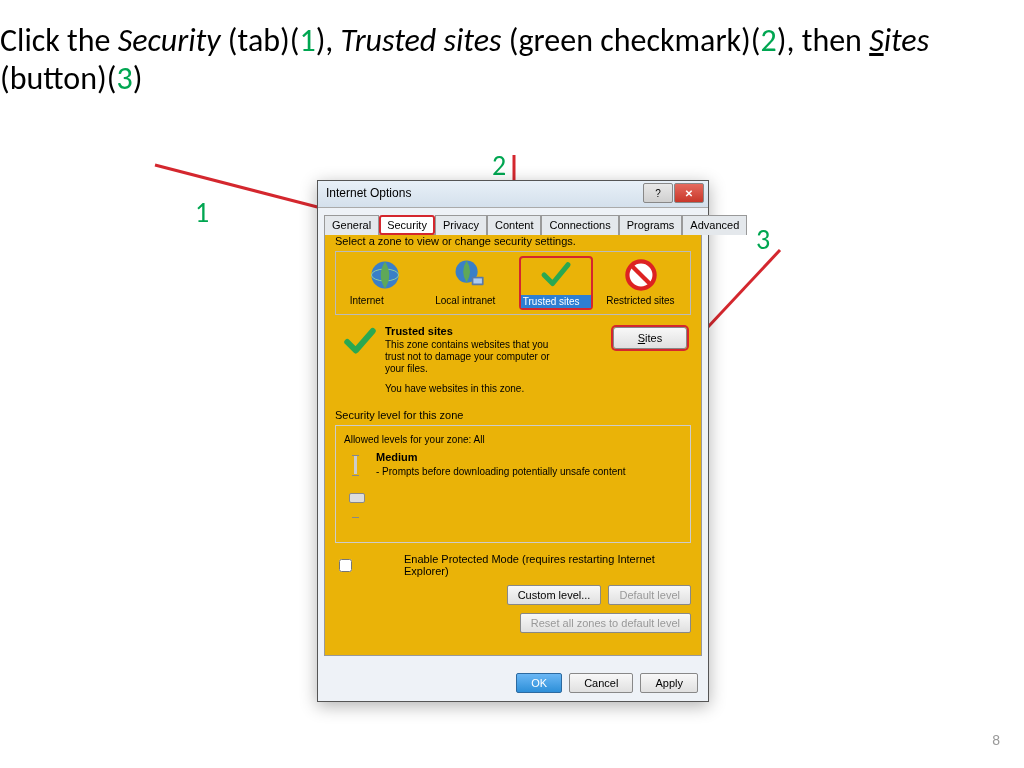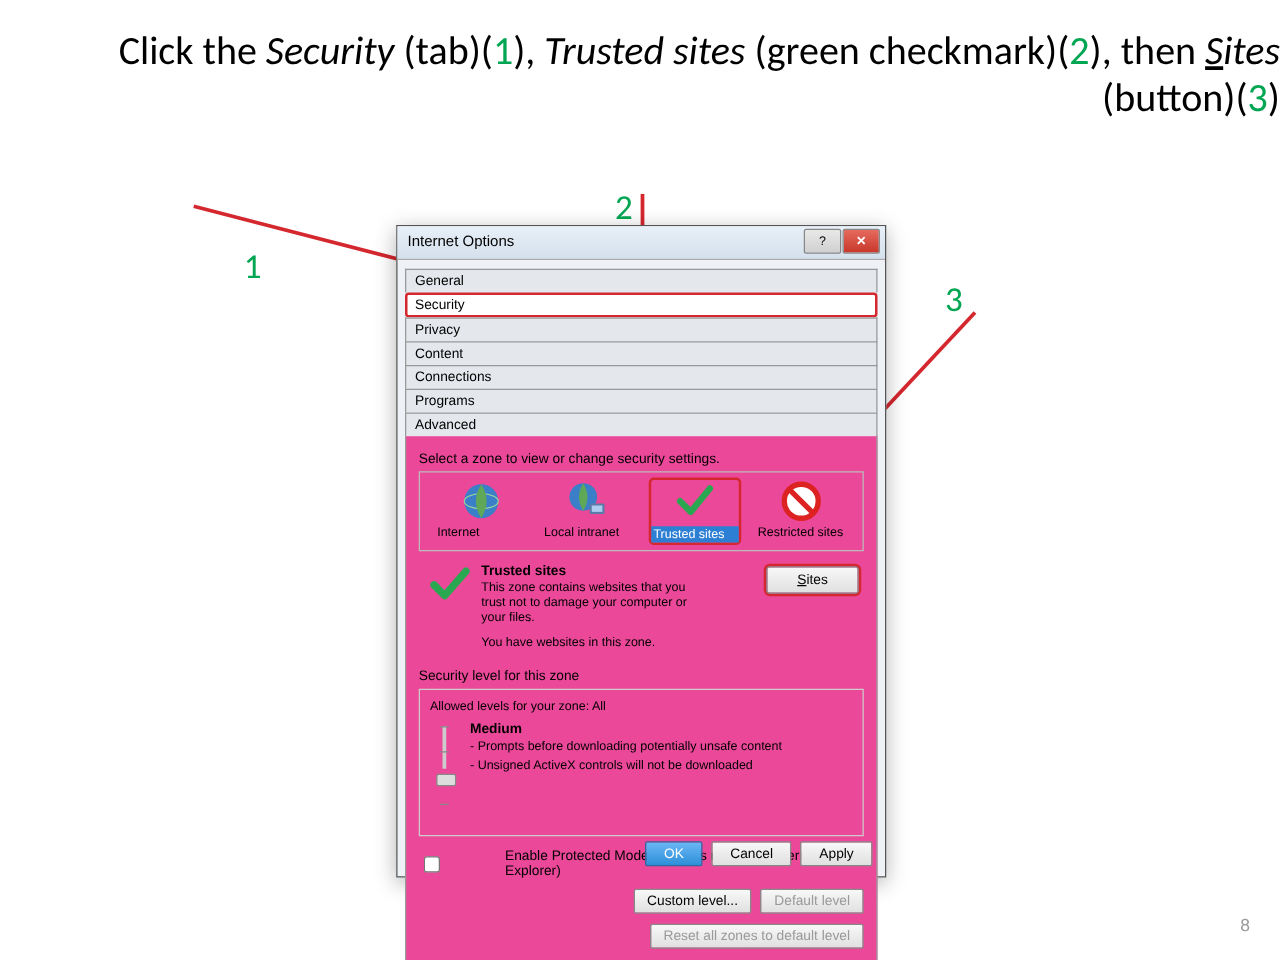--- a/index.html
+++ b/index.html
@@ -1,33 +1,33 @@
 <!DOCTYPE html>
 <html><head>
 <meta charset="utf-8">
 <style>
 body { margin:0; font-family:"Segoe UI",Tahoma,sans-serif; background:#fff; width:1024px; height:768px; position:relative; overflow:hidden; }
-.slide-title { position:absolute; top:22px; left:0; right:0; text-align:right; font-size:32px; color:#000; font-family:Calibri,sans-serif; line-height:1.2; }
+.slide-title { position:absolute; top:22px; left:0; right:0; text-align:left; font-size:32px; color:#000; font-family:Calibri,sans-serif; line-height:1.2; }
 .slide-title .italic { font-style:italic; }
 .slide-title .green { color:#00a651; }
 .slide-title .underline { text-decoration:underline; }
 .page-num { position:absolute; bottom:20px; right:24px; color:#999; font-size:14px; }
 .annotation { position:absolute; color:#00a651; font-size:28px; font-family:Calibri,sans-serif; }
 .dialog { position:absolute; left:317px; top:180px; width:390px; height:520px; background:#eef2f7; border:1px solid #555; box-shadow:0 4px 16px rgba(0,0,0,0.3); font-size:11px; color:#000; }
 .titlebar { height:26px; background:linear-gradient(#e8f0f8,#d4e0ec); border-bottom:1px solid #aaa; position:relative; }
 .titlebar-text { position:absolute; left:8px; top:5px; font-size:12px; }
 .titlebar-btns { position:absolute; right:4px; top:2px; display:flex; }
 .winbtn { width:28px; height:18px; border:1px solid #888; margin-left:1px; display:flex; align-items:center; justify-content:center; font-size:10px; border-radius:2px; }
 .help-btn { background:linear-gradient(#e8e8e8,#d0d0d0); }
 .close-btn { background:linear-gradient(#e56a5e,#c8372a); color:#fff; font-weight:bold; }
-.tabs { display:flex; margin:6px 6px 0 6px; border-bottom:1px solid #999; font-size:11px;flex-direction:column; }
+.tabs { display:flex; margin:6px 6px 0 6px; border-bottom:1px solid #999; font-size:11px; }
 .tab { padding:3px 7px; border:1px solid #999; border-bottom:none; background:#e4e8ec; margin-right:0px; cursor:pointer; position:relative; top:1px; }
 .tab.active { background:#fff; border-bottom:1px solid #fff; }
 .tab.highlighted { border:2px solid #d4272e; border-radius:3px; padding:2px 6px; }
-.tab-content { background:#ec4899; margin:0 6px 6px 6px; border:1px solid #999; border-top:none; padding:12px 10px; height:420px; position:relative; }
+.tab-content { background:#eab308; margin:0 6px 6px 6px; border:1px solid #999; border-top:none; padding:0 10px; height:420px; position:relative; }
 .zone-instruction { font-size:11px; margin-bottom:4px; }
 .zone-box { border:1px solid #bbb; padding:6px; display:flex; justify-content:space-around; }
 .zone-item { width:70px; font-size:10px; cursor:pointer; }
 .zone-item.selected { }
 .zone-item.selected .zone-label { background:#2d7fd3; color:#fff; padding:1px 2px; }
 .zone-icon { width:34px; height:34px; margin:0 auto 3px; }
 .zone-item.highlighted { border:2px solid #d4272e; border-radius:4px; margin:-2px; }
 .zone-info { display:flex; margin-top:10px; position:relative; }
 .zone-info-icon { width:34px; height:34px; margin:0 8px; }
 .zone-info-text { flex:1; font-size:11px; }
@@ -161,21 +161,20 @@
               <div class="slider-track"></div>
               <div class="slider-tick" style="top:4px;"></div>
               <div class="slider-tick" style="top:24px;"></div>
               <div class="slider-tick" style="top:45px;"></div>
               <div class="slider-tick" style="top:66px;"></div>
               <div class="slider-thumb"></div>
             </div>
             <div class="level-text">
               <div class="lvl">Medium</div>
               <div class="ldesc">- Prompts before downloading potentially unsafe content</div>
-              <div class="ldesc">- Unsigned ActiveX controls will not be downloaded</div>
             </div>
           </div>
         </div>
       </div>
     </div>
 
     <div class="protected">
       <input type="checkbox" style="">
       <span>Enable Protected Mode (requires restarting Internet Explorer)</span>
     </div>

